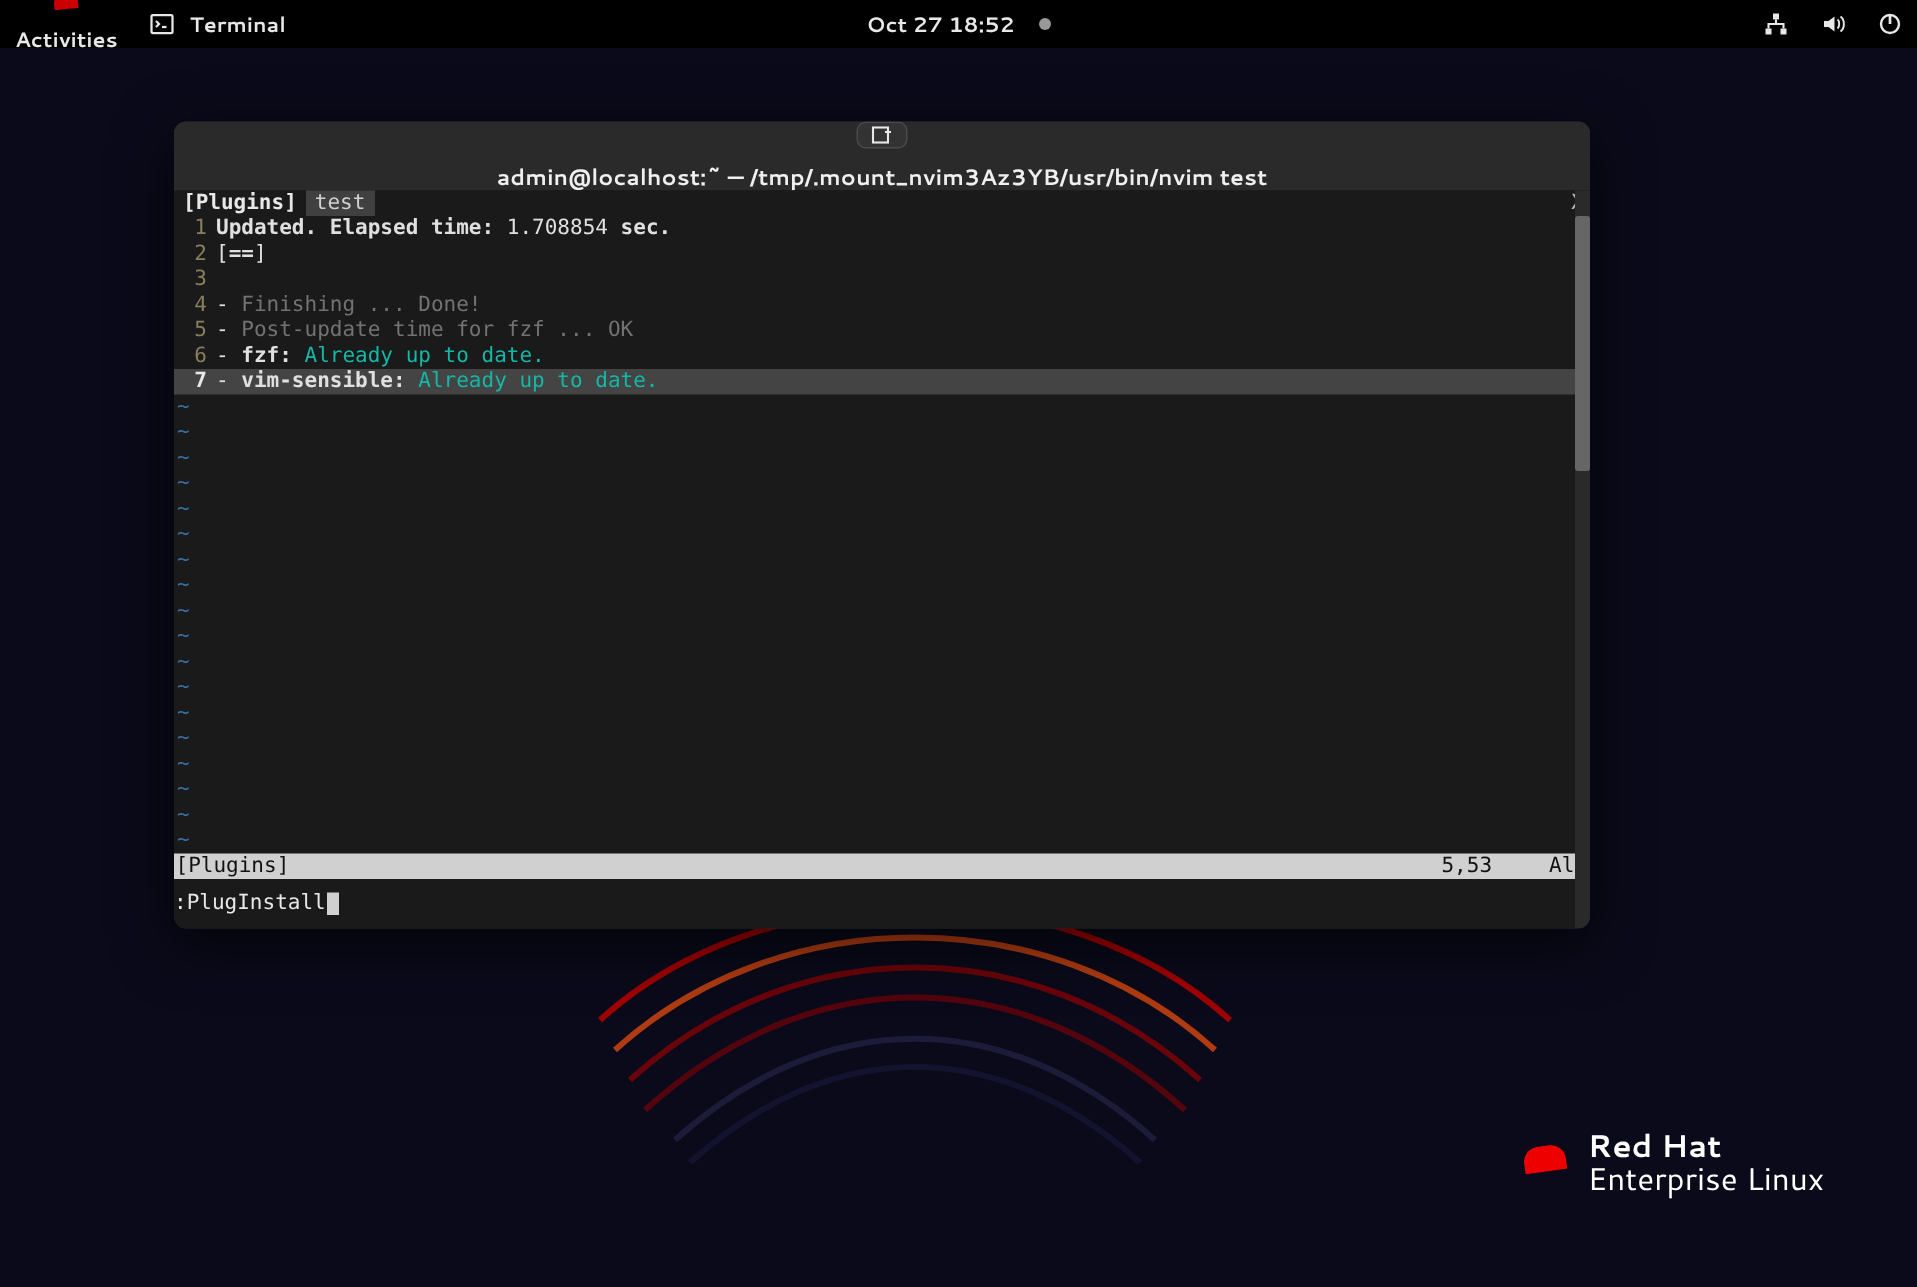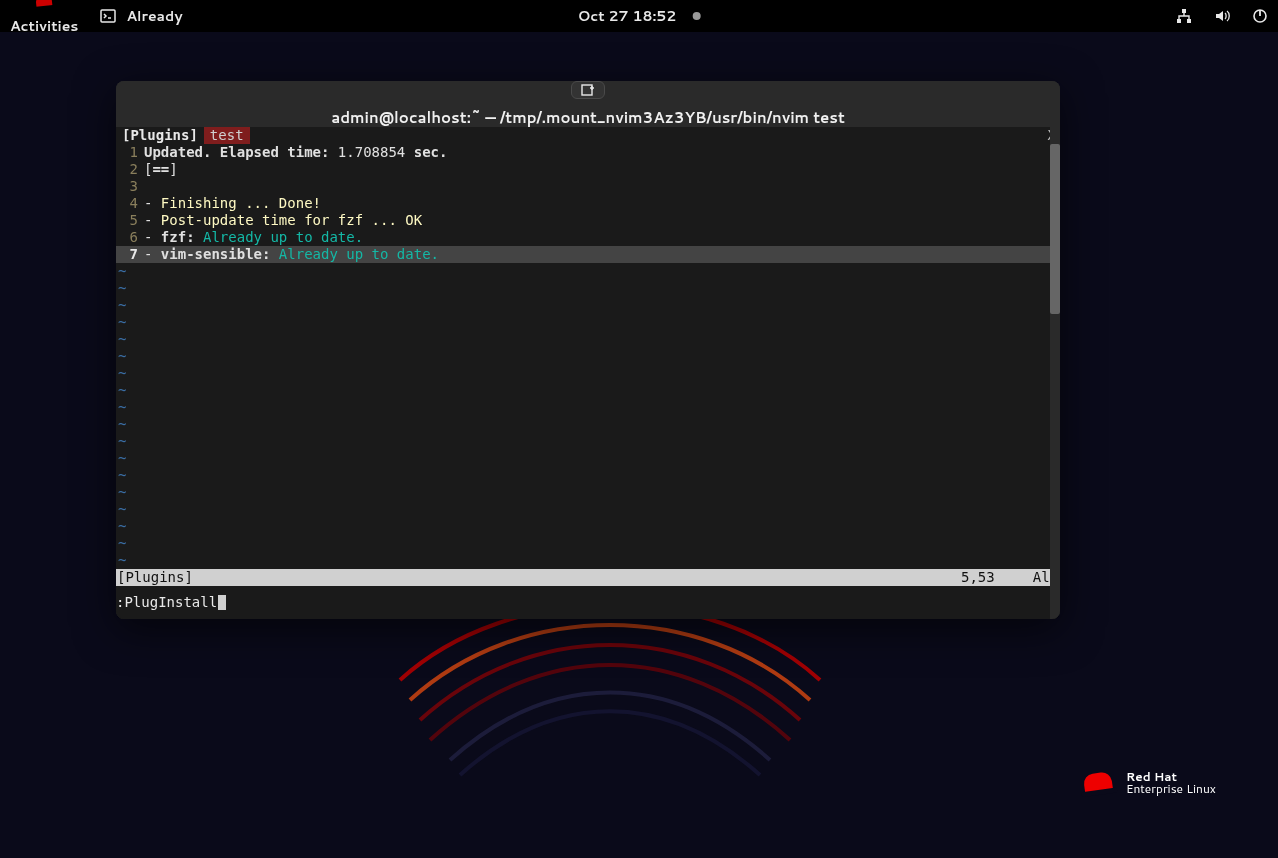--- a/index.html
+++ b/index.html
@@ -56,21 +56,21 @@
     .rhel-brand .fedora-hat {
       width:28px; height:20px;
       background:#e00; border-radius:10px 10px 3px 3px;
       position:relative;
       transform:rotate(-8deg);
     }
     .rhel-brand .fedora-hat::after {
       content:""; position:absolute; bottom:-2px; left:-4px; right:-4px;
       height:5px; background:#0a0a1a; border-radius:3px;
     }
-    .rhel-brand .txt { font-size:12px; font-weight:700; line-height:1.05; }
+    .rhel-brand .txt { font-size:21px; font-weight:700; line-height:1.05; }
     .rhel-brand .txt .line2 { font-weight:500; }
 
     
     .term-window {
       position:absolute;
       left:116px; top:81px;
       width:944px;
       background:#2d2d2d;
       border-radius:8px;
       box-shadow:0 10px 40px rgba(0,0,0,.6);
@@ -110,21 +110,21 @@
       height:17px;
       display:flex;
       background:#1a1a1a;
       font-weight:400;
     }
     .vim-tab {
       padding:0 6px;
       color:#c5c5c5;
     }
     .vim-tab.active { font-weight:700; background:#1a1a1a; color:#e8e8e8; }
-    .vim-tab.inactive { background:#7f1d1d; color:#d0d0d0; }
+    .vim-tab.inactive { background:#404040; color:#d0d0d0; }
     .vim-tab-fill { flex:1; background:#1a1a1a; }
     .vim-tab-close { background:#1a1a1a; color:#bbb; padding:0 4px; }
 
     
     .scrollbar-track { position:absolute; top:0; right:0; bottom:0; width:10px; background:#2a2a2a; }
     .scrollbar-thumb { position:absolute; top:17px; right:0; width:10px; height:170px; background:#666; border-radius:2px; }
 
     
     .vim-editor {
       display:flex;
@@ -141,21 +141,21 @@
       padding-right:6px;
       color:#8a7f5c;
     }
     .gutter.current { color:#e8e8e8; font-weight:700; }
     .linecontent { flex:1; white-space:pre; padding-right:12px; }
     .vim-line.current { background:#444444; }
     .vim-line.current .linecontent { color:#e8e8e8; }
 
     .tw { color:#e0e0e0; }
     .bold { font-weight:700; }
-    .green { color:#fef9c3; }
+    .green { color:#737373; }
     .gray { color:#14b8a6; }
     .dash { color:#e0e0e0; }
 
     
     .tilde-line { height:17px; color:#3a6ea5; padding-left:2px; }
 
     
     .vim-status {
       height:17px;
       background:#d0d0d0;
@@ -193,21 +193,21 @@
       <span>Activities</span>
     </div>
     <div class="applabel">
       <span class="icon">
         <svg viewBox="0 0 16 16">
             <rect x="1" y="2" width="14" height="12" rx="1" fill="none" stroke="#e8e8e8" stroke-width="1.5"></rect>
             <path d="M4 6l2 2-2 2" fill="none" stroke="#e8e8e8" stroke-width="1.5"></path>
             <path d="M8 10h3" stroke="#e8e8e8" stroke-width="1.5"></path>
           </svg>
       </span>
-      <span>Already</span>
+      <span>Terminal</span>
     </div>
   </div>
   <div class="center">
     <span>Oct 27  18:52</span>
     <span class="dot"></span>
   </div>
   <div class="right">
     <span class="icon">
       <svg viewBox="0 0 16 16">
           <rect x="6" y="1" width="4" height="4" fill="#e8e8e8"></rect>

